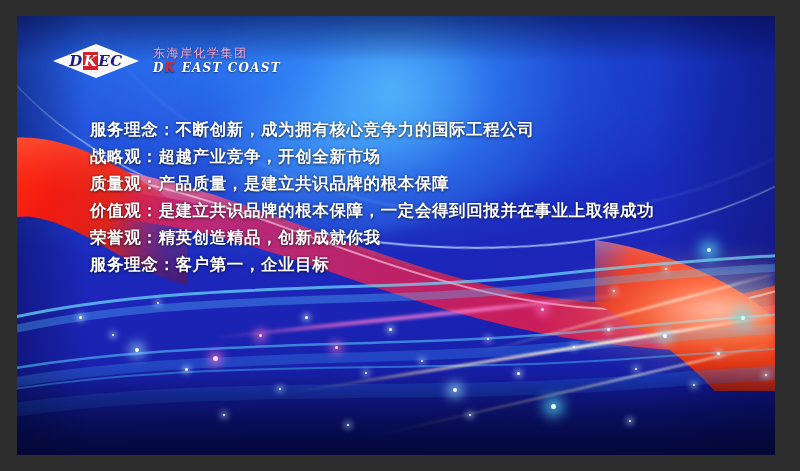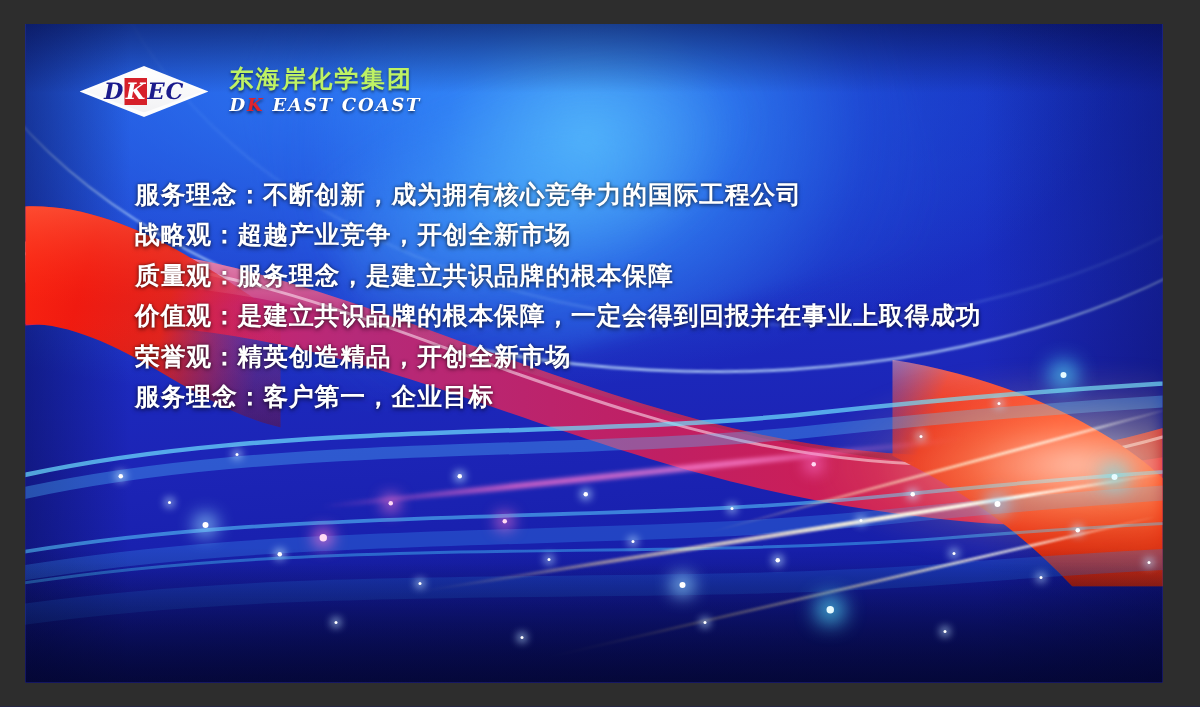--- a/index.html
+++ b/index.html
@@ -251,23 +251,23 @@
   .diamond .d-text .k {
     color: #ffffff;
     background: #d6202a;
     padding: 0 1px;
     margin: 0 0px;
     font-style: italic;
   }
   .name-block { line-height: 1.05; }
   .name-cn {
     font-family: "DejaVu Sans", "Liberation Sans", sans-serif;
-    font-weight: bold;
-    font-size: 16px;
-    color: #bef264;
+    font-weight: normal;
+    font-size: 12px;
+    color: #f9a8d4;
     letter-spacing: 1.5px;
     text-shadow: 0 1px 2px rgba(0,0,0,.5);
   }
   .name-en {
     font-family: "DejaVu Serif", "Liberation Serif", serif;
     font-weight: bold;
     font-style: italic;
     font-size: 12px;
     color: #ffffff;
     letter-spacing: 1.2px;
@@ -462,20 +462,20 @@
         <div class="name-cn">东海岸化学集团</div>
         <div class="name-en"><span>D</span><span class="r">K</span>
           <span>EAST COAST</span>
         </div>
       </div>
     </div>
 
     <div id="slogans">
       <div class="slogan-line">服务理念：不断创新，成为拥有核心竞争力的国际工程公司</div>
       <div class="slogan-line">战略观：超越产业竞争，开创全新市场</div>
-      <div class="slogan-line">质量观：服务理念，是建立共识品牌的根本保障</div>
+      <div class="slogan-line">质量观：产品质量，是建立共识品牌的根本保障</div>
       <div class="slogan-line">价值观：是建立共识品牌的根本保障，一定会得到回报并在事业上取得成功</div>
-      <div class="slogan-line">荣誉观：精英创造精品，开创全新市场</div>
+      <div class="slogan-line">荣誉观：精英创造精品，创新成就你我</div>
       <div class="slogan-line">服务理念：客户第一，企业目标</div>
     </div>
 
   </div>
 </div>
 
 </body></html>

